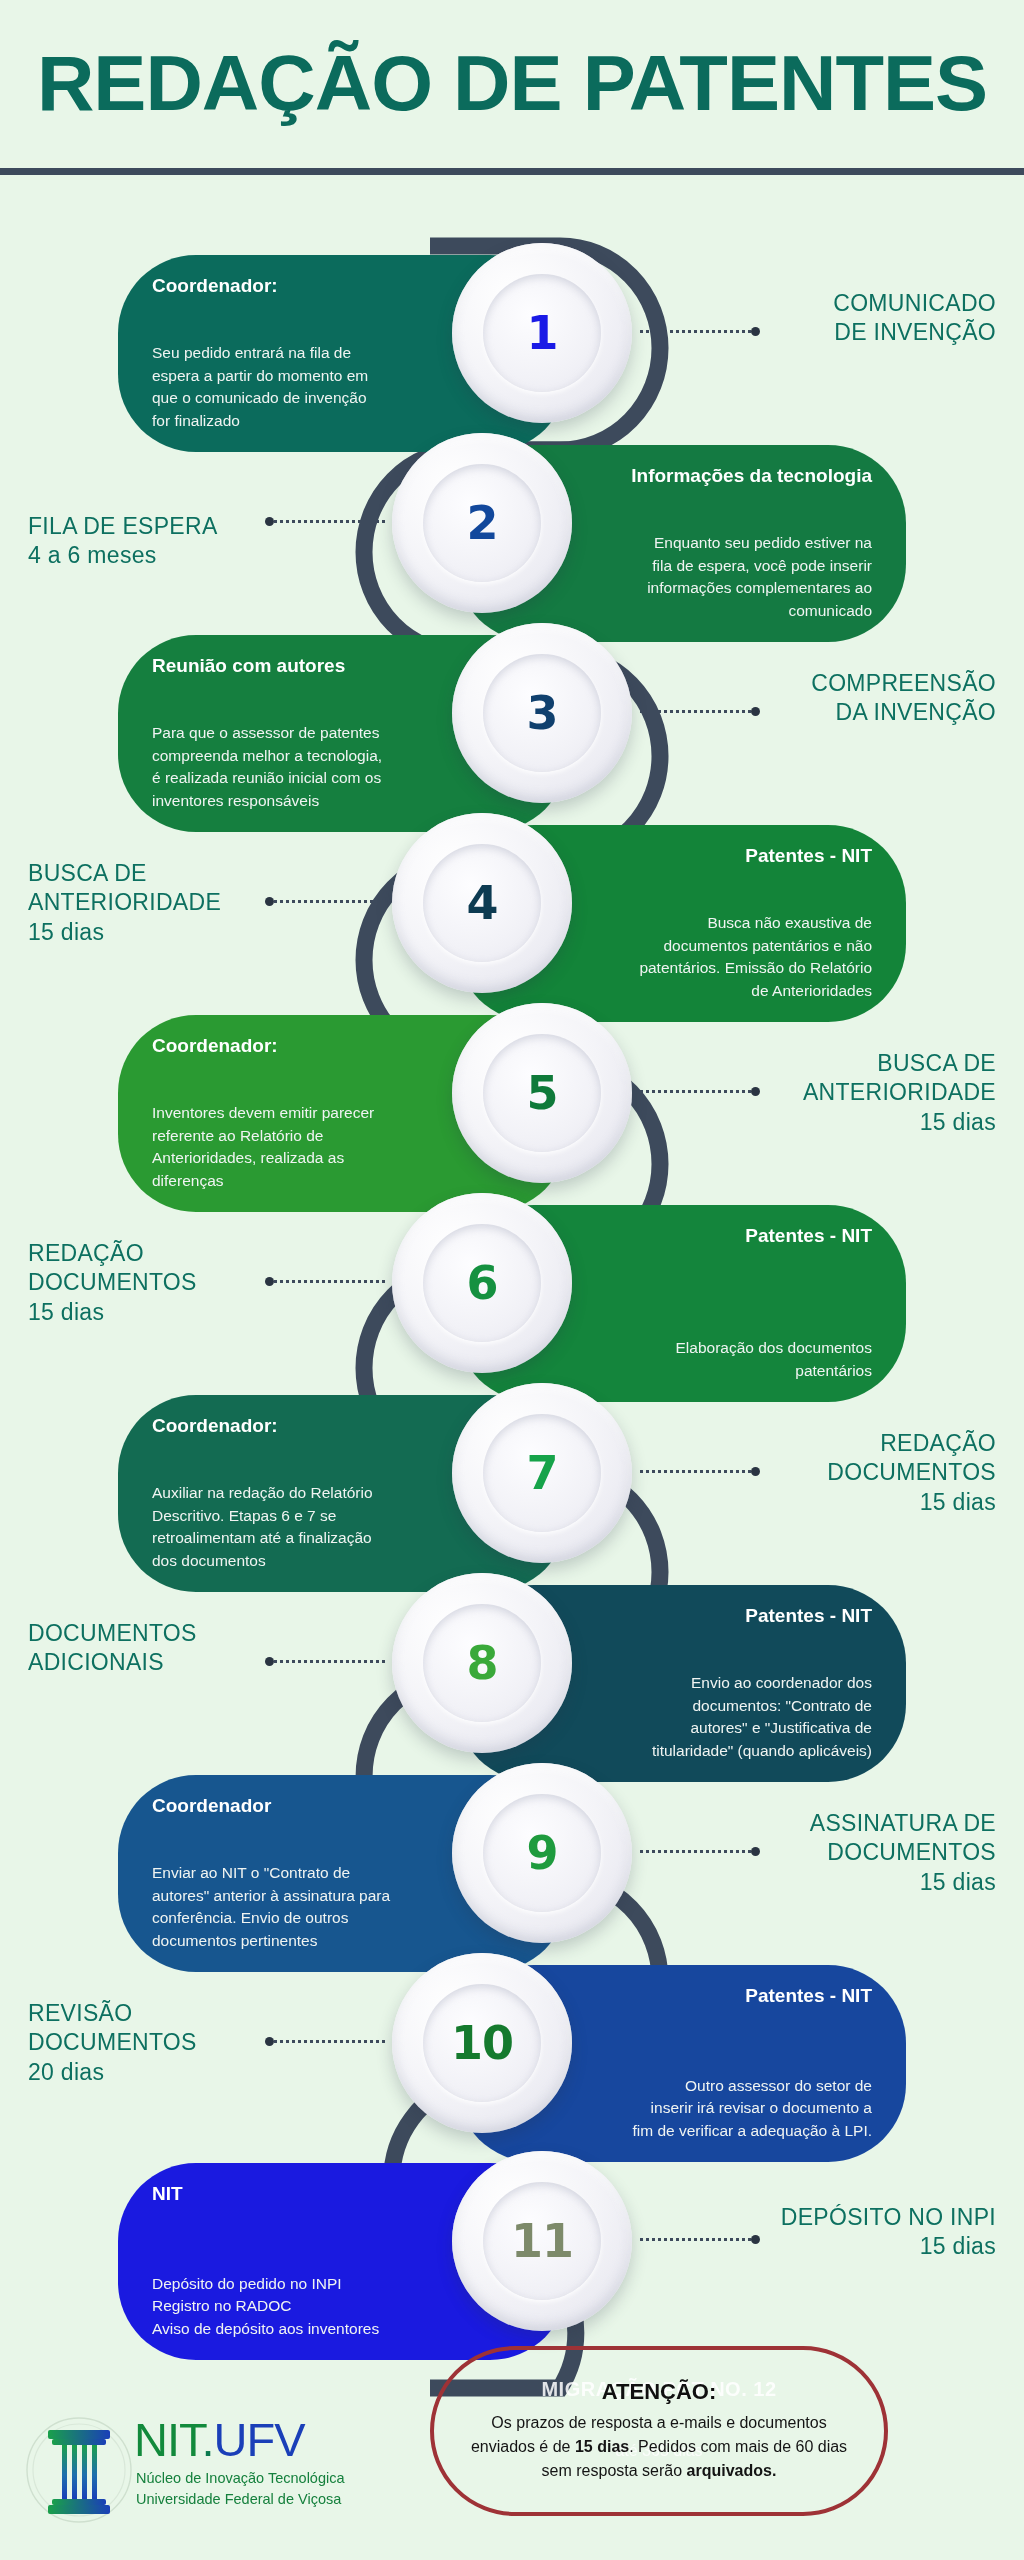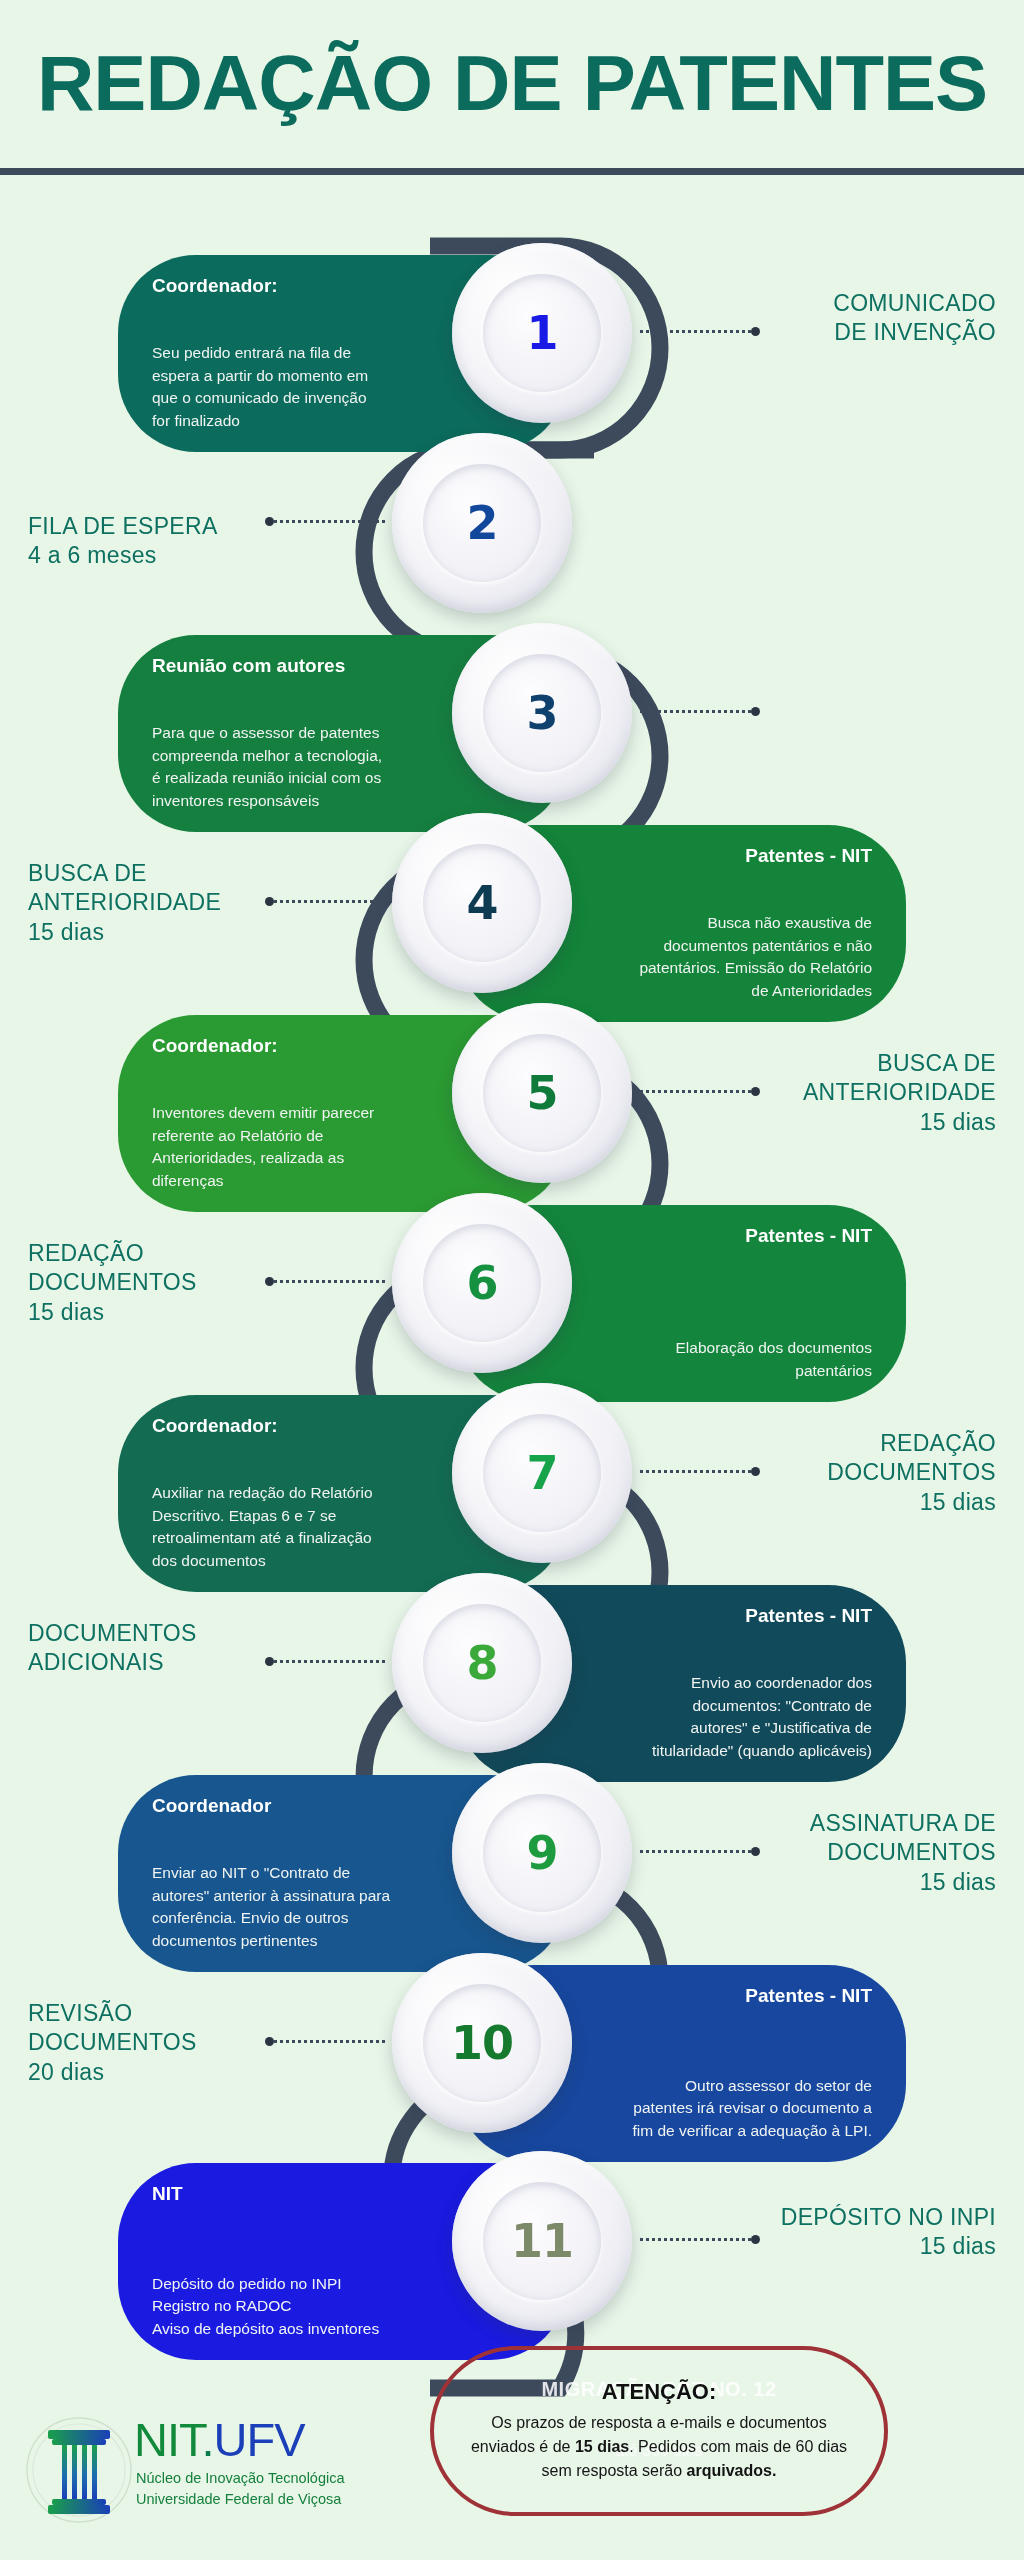--- a/index.html
+++ b/index.html
@@ -303,20 +303,29 @@
         <div class="sidelabel right">
           <span class="sl-line">COMUNICADO</span>
           <span class="sl-line">DE INVENÇÃO</span>
         </div>
         <div class="leader" style="left: 640px; width: 120px;">
           <div class="dots"></div>
           <div class="dot"></div>
         </div>
       </div>
       <div class="step" style="top: 427px;">
+        <div class="pill right" style="background: rgb(20, 122, 66);">
+          <div class="pill-title">Informações da tecnologia</div>
+          <div class="pill-body">
+            <span class="ln">Enquanto seu pedido estiver na</span>
+            <span class="ln">fila de espera, você pode inserir</span>
+            <span class="ln">informações complementares ao</span>
+            <span class="ln">comunicado</span>
+          </div>
+        </div>
         <div class="medallion" style="left: 392px;">
           <span class="med-num" style="color: rgb(18, 72, 156);">2</span>
         </div>
         <div class="sidelabel left" style="top: 58px; margin-top: 27px;">
           <span class="sl-line">FILA DE ESPERA</span>
           <span class="sl-days">4 a 6 meses</span>
         </div>
         <div class="leader" style="left: 265px; width: 120px;">
           <div class="dot"></div>
           <div class="dots"></div>
@@ -328,20 +337,24 @@
           <div class="pill-body">
             <span class="ln">Para que o assessor de patentes</span>
             <span class="ln">compreenda melhor a tecnologia,</span>
             <span class="ln">é realizada reunião inicial com os</span>
             <span class="ln">inventores responsáveis</span>
           </div>
         </div>
         <div class="medallion" style="left: 452px;">
           <span class="med-num" style="color: rgb(16, 64, 110);">3</span>
         </div>
+        <div class="sidelabel right">
+          <span class="sl-line">COMPREENSÃO</span>
+          <span class="sl-line">DA INVENÇÃO</span>
+        </div>
         <div class="leader" style="left: 640px; width: 120px;">
           <div class="dots"></div>
           <div class="dot"></div>
         </div>
       </div>
       <div class="step" style="top: 807px;">
         <div class="pill right" style="background: rgb(19, 132, 57);">
           <div class="pill-title">Patentes - NIT</div>
           <div class="pill-body">
             <span class="ln">Busca não exaustiva de</span>
@@ -473,21 +486,21 @@
         <div class="leader" style="left: 640px; width: 120px;">
           <div class="dots"></div>
           <div class="dot"></div>
         </div>
       </div>
       <div class="step" style="top: 1947px;">
         <div class="pill right" style="background: rgb(23, 71, 158);">
           <div class="pill-title">Patentes - NIT</div>
           <div class="pill-body">
             <span class="ln">Outro assessor do setor de</span>
-            <span class="ln">patentes irá revisar o documento a</span>
+            <span class="ln">inserir irá revisar o documento a</span>
             <span class="ln">fim de verificar a adequação à LPI.</span>
           </div>
         </div>
         <div class="medallion" style="left: 392px;">
           <span class="med-num" style="color: rgb(21, 122, 46);">10</span>
         </div>
         <div class="sidelabel left">
           <span class="sl-line">REVISÃO</span>
           <span class="sl-line">DOCUMENTOS</span>
           <span class="sl-days">20 dias</span>

